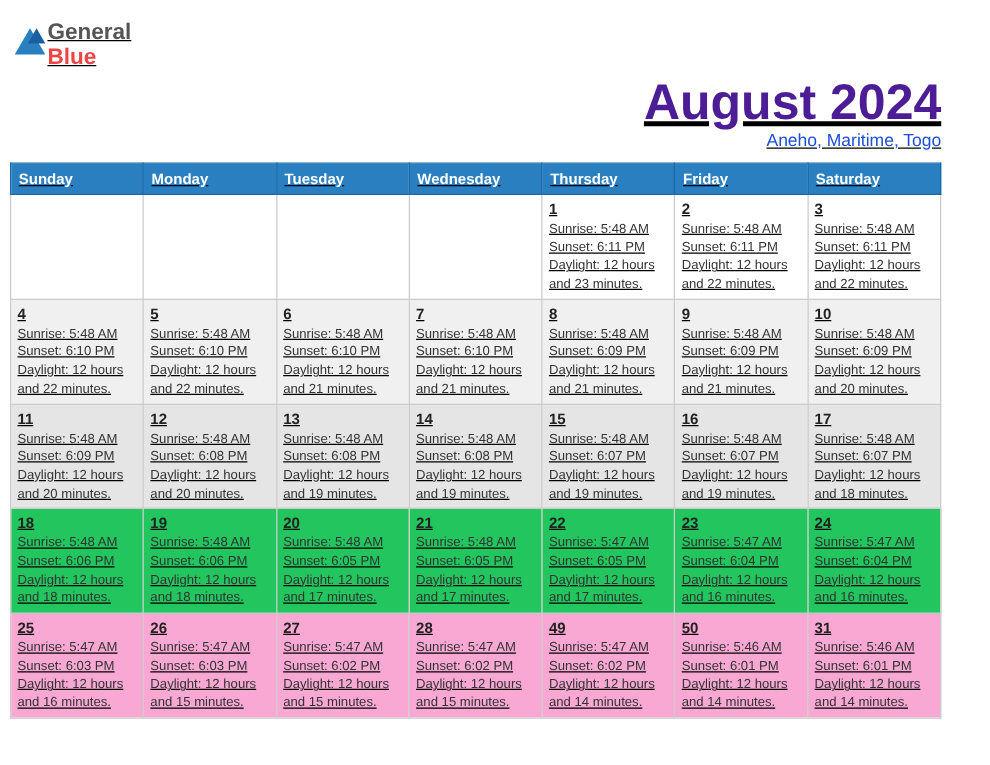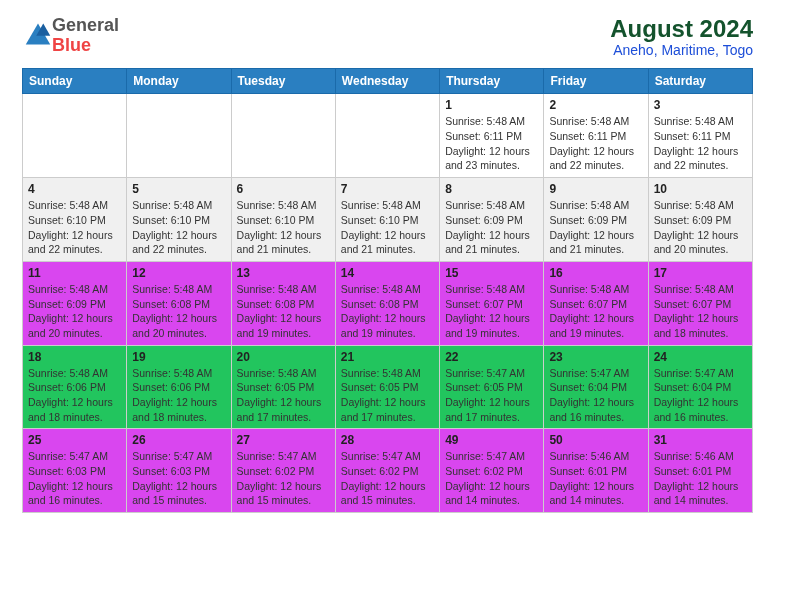--- a/index.html
+++ b/index.html
@@ -4,21 +4,22 @@
   <style>
     * { box-sizing: border-box; margin: 0; padding: 0; }
     body {
       font-family: Arial, sans-serif;
       background: #fff;
       width: 792px;
       min-height: 612px;
     }
     .page {
       width: 769px;
-      padding: 16px 16px 10px 22px;
+      padding: 16px 16px 10px 8px;
+      text-decoration: underline;
     }
     .header {
       display: flex;
       justify-content: space-between;
       align-items: flex-start;
       margin-bottom: 10px;
     }
     .logo {
       display: flex;
       align-items: center;
@@ -32,24 +33,25 @@
     .logo-blue { color: #ef4444; }
     .logo-icon {
       width: 28px;
       height: 28px;
       margin-left: 2px;
     }
     .title-block {
       text-align: right;
     }
     .cal-title {
-      font-size: 24px;
+      font-size: 40px;
       font-weight: bold;
-      color: #14532d;
+      color: #4c1d95;
       line-height: 1.1;
+      margin-top: 44px;
     }
     .cal-subtitle {
       font-size: 14px;
       color: #1d4ed8;
     }
     .calendar {
       width: 100%;
       border-collapse: collapse;
       font-size: 11px;
     }
@@ -87,23 +89,23 @@
       color: #333;
       font-size: 10.5px;
       line-height: 1.4;
     }
     .empty-cell {
       background: #fff !important;
     }
     
     .calendar tbody tr:nth-child(1) td { background: #fff; }
     .calendar tbody tr:nth-child(2) td { background: #f0f0f0; }
-    .calendar tbody tr:nth-child(3) td { background: #d946ef; }
+    .calendar tbody tr:nth-child(3) td { background: #e5e5e5; }
     .calendar tbody tr:nth-child(4) td { background: #22c55e; }
-    .calendar tbody tr:nth-child(5) td { background: #d946ef; margin-left: 12px; }
+    .calendar tbody tr:nth-child(5) td { background: #f9a8d4; margin-left: 12px; }
     .calendar tbody tr:nth-child(1) td.empty-cell { background: #fff; }
     .calendar tbody tr:nth-child(2) td.empty-cell { background: #f0f0f0; }
   </style>
 </head>
 <body>
 
 <div class="page">
   <div class="header">
     <div class="logo">
       <div>

